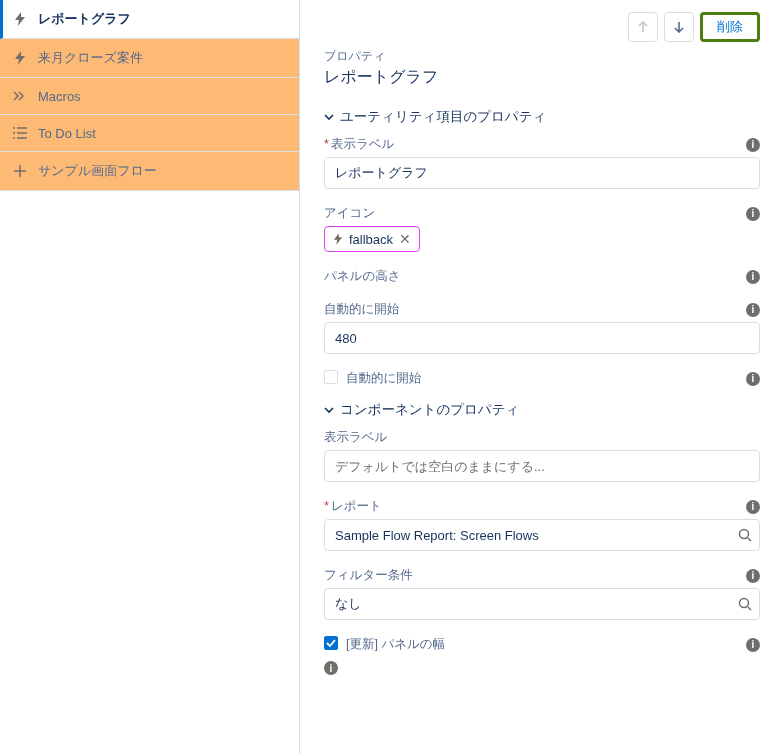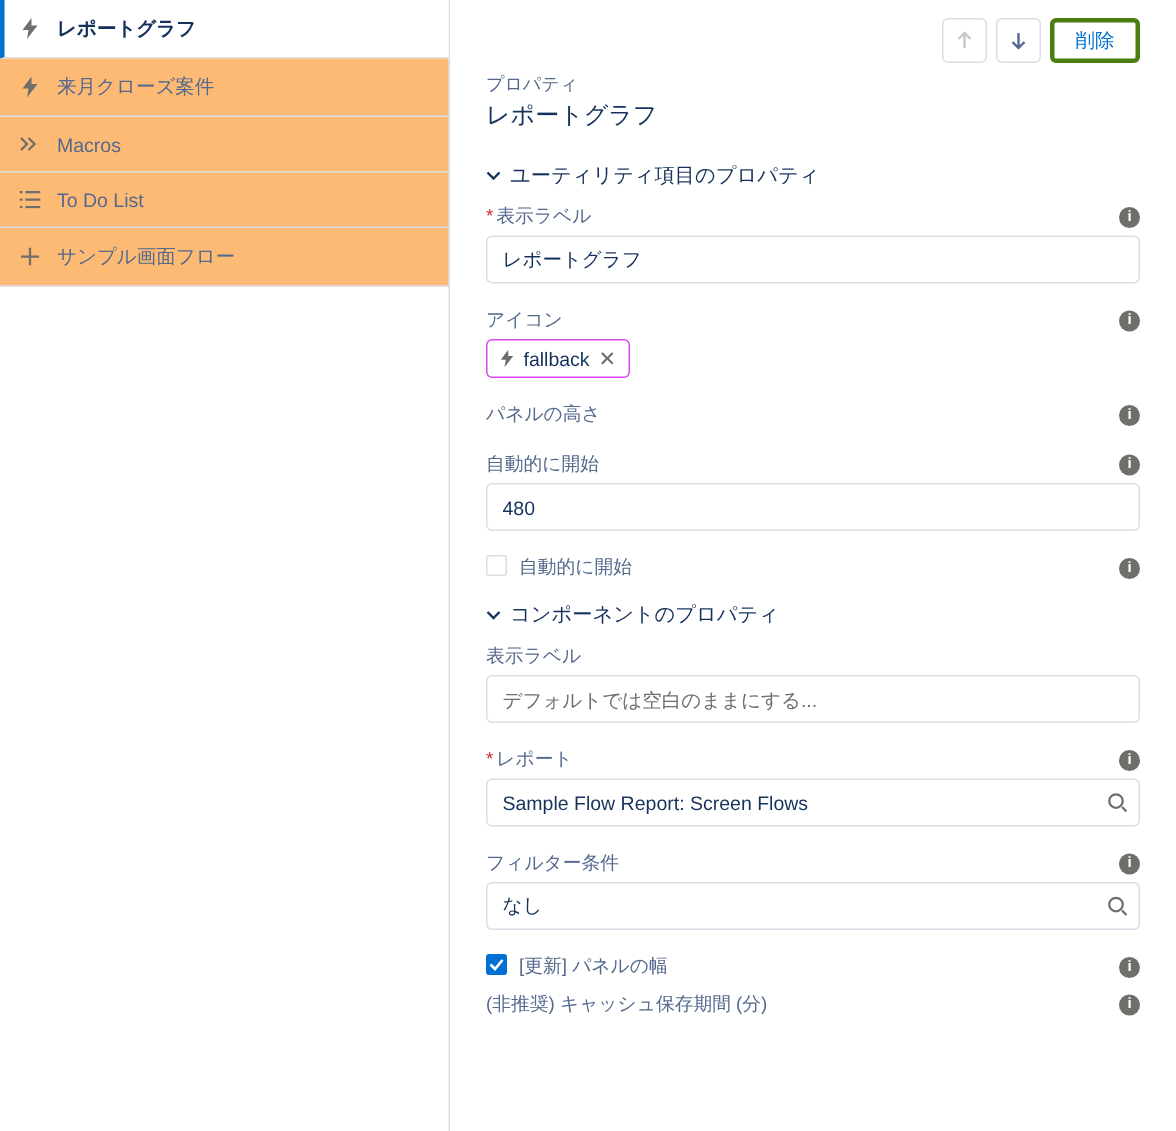--- a/index.html
+++ b/index.html
@@ -343,18 +343,17 @@
         </svg>
     </span>
     <div class="field-label-row">
       <span class="field-label">[更新] パネルの幅</span>
       <span class="info-icon">i</span>
     </div>
   </div>
 
   <div class="field" style="margin-top:8px">
     <div class="field-label-row">
-      <span class="field-label">(非推奨) キャッシュ保存期間 (分)</span>
       <span class="info-icon">i</span>
     </div>
   </div>
 
 </div>
 
 </body></html>

